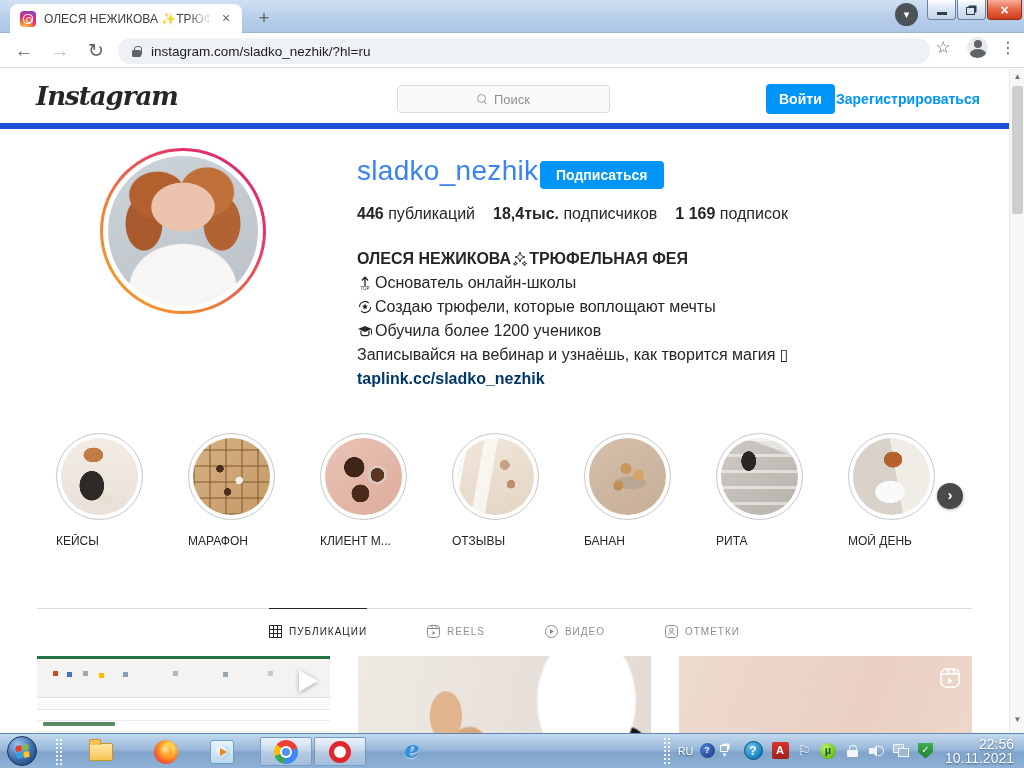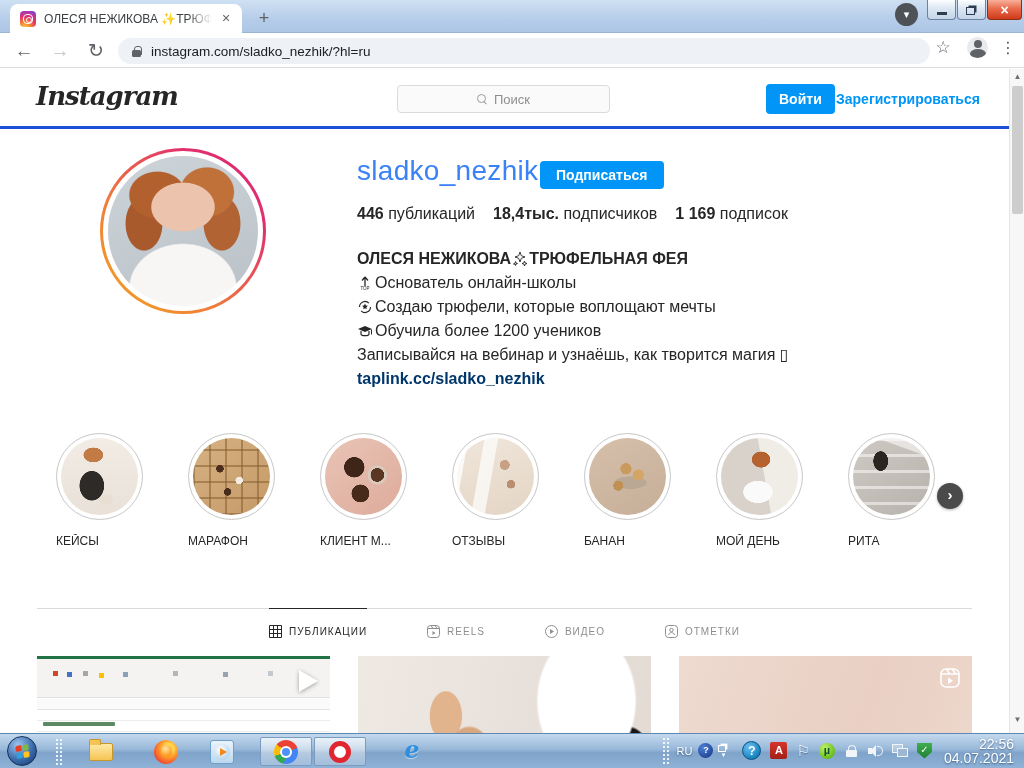--- a/index.html
+++ b/index.html
@@ -52,21 +52,21 @@
   
   .page { position:absolute; left:0; top:69px; width:1024px; height:664px; background:#fff; overflow:hidden; }
 
   
   .sb { position:absolute; right:0; top:0; width:15px; height:664px; background:#f7f7f7; border-left:1px solid #e5e5e5; }
   .sb-arrow { position:absolute; left:0; width:15px; height:15px; font-size:8px; color:#6f6f6f; text-align:center; line-height:16px; }
   .sb-up { top:0; } .sb-down { bottom:6px; }
   .sb-thumb { position:absolute; left:2px; top:17px; width:11px; height:128px; background:#cdcdcd; border-radius:2px; }
 
   
-  .ig-header { position:absolute; left:0; top:0; width:1009px; height:60px; background:#fff; border-bottom:3px solid #1d4ed8; }
+  .ig-header { position:absolute; left:0; top:0; width:1009px; height:60px; background:#fff; border-bottom:6px solid #1d4ed8; }
   .ig-logo { position:absolute; left:36px; top:12px; font-family:"DejaVu Serif",serif; font-style:italic; font-weight:bold;
     font-size:26px; color:#262626; letter-spacing:-1px; }
   .ig-search { position:absolute; left:397px; top:16px; width:213px; height:28px; background:#fafafa; border:1px solid #dbdbdb;
     border-radius:4px; display:flex; align-items:center; justify-content:center; color:#8e8e8e; font-size:13px; gap:6px; }
   .mag { width:11px; height:11px; position:relative; }
   .mag::before { content:""; position:absolute; left:0; top:0; width:7px; height:7px; border:1.4px solid #9a9a9a; border-radius:50%; }
   .mag::after { content:""; position:absolute; left:7px; top:7px; width:4px; height:1.4px; background:#9a9a9a; transform:rotate(45deg); transform-origin:0 0; }
   .btn-login { position:absolute; left:766px; top:15px; height:30px; padding:0 13px; background:#0095f6; color:#fff;
     font-size:14px; font-weight:bold; border:none; border-radius:4px; line-height:30px; }
   .link-signup { position:absolute; left:836px; top:22px; color:#0095f6; font-size:14px; font-weight:bold; }
@@ -360,29 +360,29 @@
         <div class="hl-label">ОТЗЫВЫ</div>
       </div>
       <div class="hl">
         <div class="hl-ring">
             <div class="hl-img img5"></div>
           </div>
         <div class="hl-label">БАНАН</div>
       </div>
       <div class="hl">
         <div class="hl-ring">
+            <div class="hl-img img6"></div>
+          </div>
+        <div class="hl-label">РИТА</div>
+      </div>
+      <div class="hl">
+        <div class="hl-ring">
             <div class="hl-img img7"></div>
           </div>
         <div class="hl-label">МОЙ ДЕНЬ</div>
-      </div>
-      <div class="hl">
-        <div class="hl-ring">
-            <div class="hl-img img6"></div>
-          </div>
-        <div class="hl-label">РИТА</div>
       </div>
     </div>
     <div class="hl-next">›</div>
 
     <div class="ptabs">
       <div class="ptab active">
         <svg width="13" height="13" viewBox="0 0 13 13">
             <path d="M.5.5h12v12H.5zM4.5.5v12M8.5.5v12M.5 4.5h12M.5 8.5h12" fill="none" stroke="#262626"></path>
           </svg>
         <span>ПУБЛИКАЦИИ</span>
@@ -483,18 +483,18 @@
       <span class="tr-flag" style="margin-right:9px">⚐</span>
       <span class="tr-ut" style="margin-right:9px">µ</span>
       <span class="tr-ant" style="margin-right:9px"></span>
       <span class="tr-spk" style="margin-right:10px">
           <span class="wave"></span>
         </span>
       <span class="tr-net" style="margin-right:9px"></span>
       <span class="tr-shield">✓</span>
       <div class="clock">
         <div>22:56</div>
-        <div>04.07.2021</div>
+        <div>10.11.2021</div>
       </div>
     </div>
   </div>
 
 </div>
 
 </body></html>

